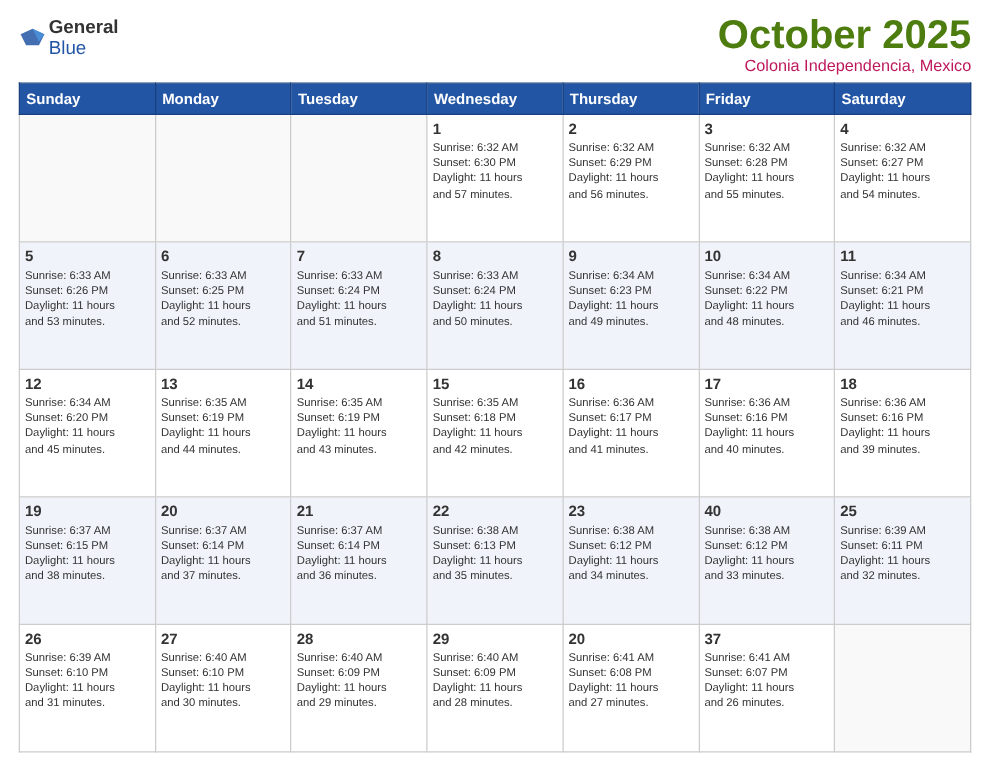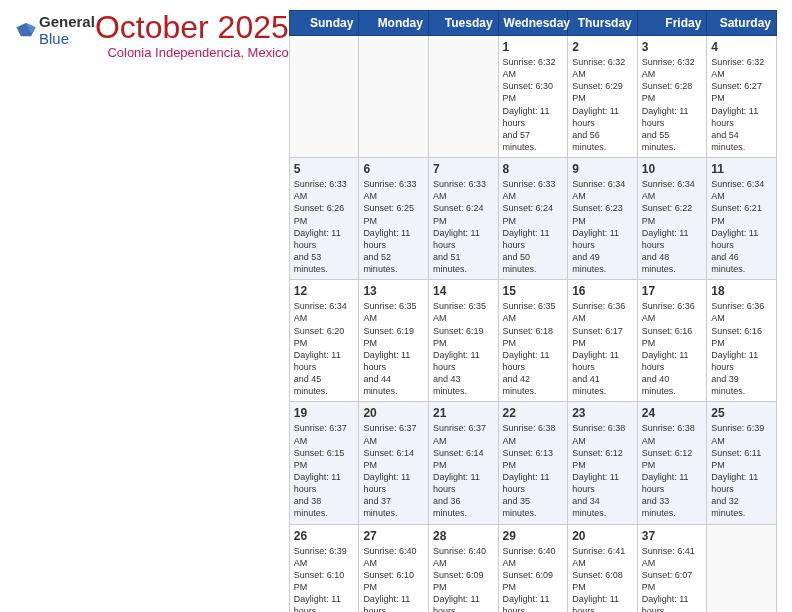--- a/index.html
+++ b/index.html
@@ -8,21 +8,21 @@
       height: 612px;
       font-family: Arial, sans-serif;
       background: #fff;
       overflow: hidden;
     }
     .page {
       width: 792px;
       height: 612px;
       padding: 10px 15px;
       display: flex;
-      flex-direction: row;
+      flex-direction: column;
     }
     .header {
       display: flex;
       justify-content: space-between;
       align-items: flex-start;
       margin-bottom: 6px;
     }
     .logo {
       display: flex;
       align-items: center;
@@ -46,39 +46,39 @@
     .logo-icon {
       width: 22px;
       height: 22px;
       margin-right: 2px;
     }
     .title-block {
       text-align: right;
     }
     .main-title {
       font-size: 32px;
-      font-weight: normal;
-      color: #b91c1c;
+      font-weight: bold;
+      color: #4d7c0f;
       line-height: 1.1;
     }
     .subtitle {
       font-size: 13px;
       color: #be185d;
     }
     .calendar {
       flex: 1;
       border: 1px solid #ccc;
       border-collapse: collapse;
       width: 100%;
       table-layout: fixed;
     }
     .calendar th {
       background: #2255a4;
       color: #fff;
-      text-align: right;
+      text-align: left;
       padding: 5px 5px;
       font-size: 12px;
       font-weight: bold;
       border: 1px solid #1a4080;
     }
     .calendar td {
       vertical-align: top;
       border: 1px solid #ccc;
       padding: 4px 4px;
       font-size: 9.5px;
@@ -303,21 +303,21 @@
 and 35 minutes.</div>
           </td>
           <td class="row-shade">
             <span class="day-num">23</span>
             <div class="day-info" style="white-space: pre-line;">Sunrise: 6:38 AM
 Sunset: 6:12 PM
 Daylight: 11 hours
 and 34 minutes.</div>
           </td>
           <td class="row-shade">
-            <span class="day-num">24</span>
+            <span class="day-num">40</span>
             <div class="day-info" style="white-space: pre-line;">Sunrise: 6:38 AM
 Sunset: 6:12 PM
 Daylight: 11 hours
 and 33 minutes.</div>
           </td>
           <td class="row-shade">
             <span class="day-num">25</span>
             <div class="day-info" style="white-space: pre-line;">Sunrise: 6:39 AM
 Sunset: 6:11 PM
 Daylight: 11 hours

